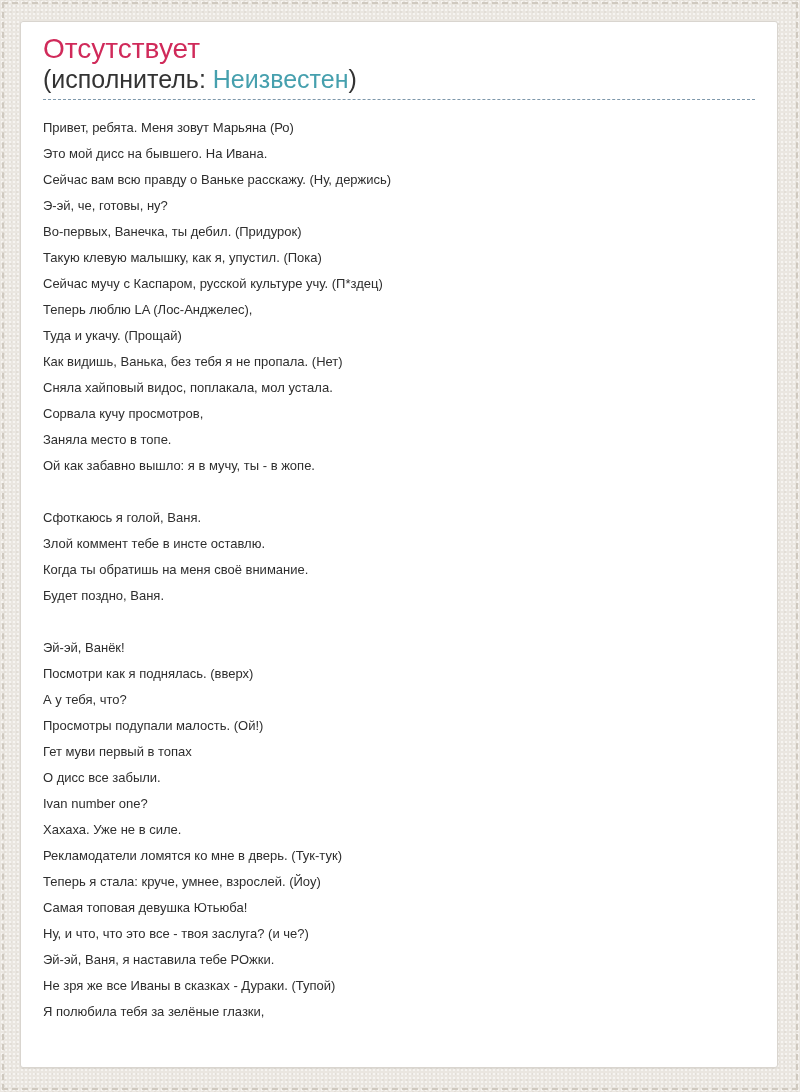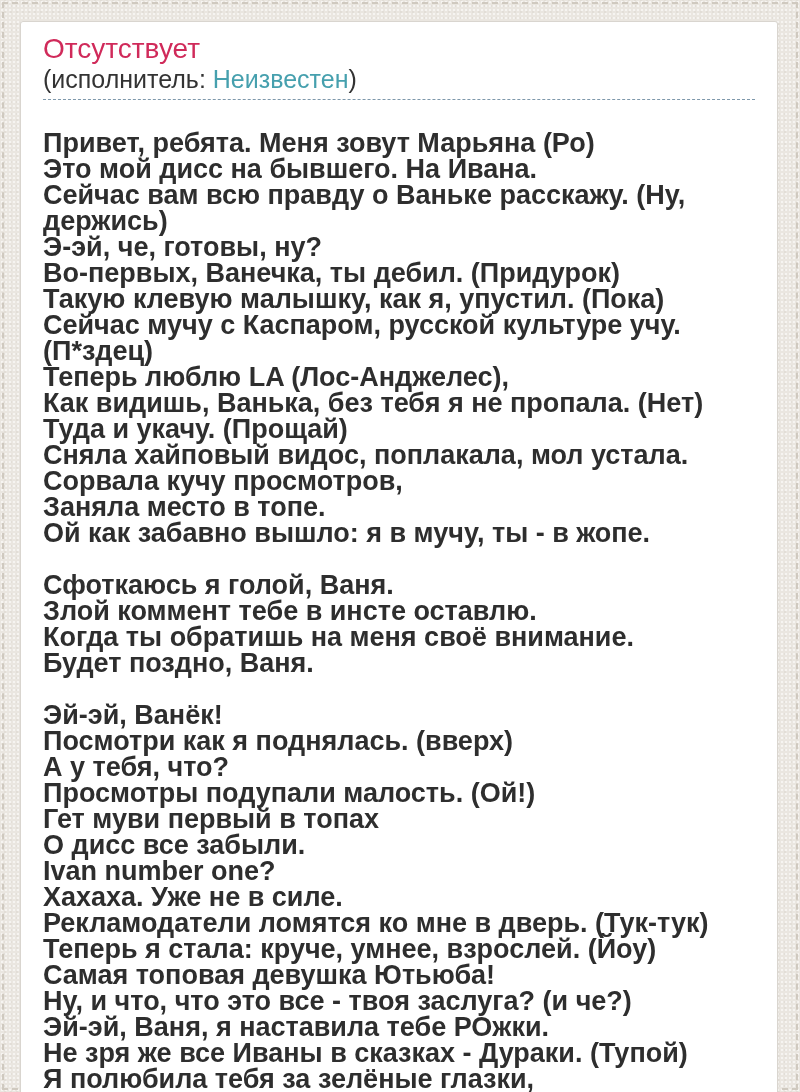--- a/index.html
+++ b/index.html
@@ -51,25 +51,24 @@
   .subtitle{
     font-size:25px;
     line-height:23px;
     color:#333333;
   }
   .artist-link{
     color:var(--artist-link,#46a0ae);
     text-decoration:none;
   }
   .lyrics{
-    margin-top:30px;
-    font-size:27px;
+    margin-top:15px;
+    font-size:13px;
     line-height:26px;
     color:var(--text,#2e2e2e);
-    font-weight:bold;
   }
   .stanza{margin-bottom:26px;}
   .stanza:last-child{margin-bottom:0;}
 </style>
 </head>
 <body>
 
 <div class="page-frame"></div>
 
 <div class="card">
@@ -80,22 +79,22 @@
   <div class="lyrics" id="lyrics">
       <div class="stanza">
         <div class="line">Привет, ребята. Меня зовут Марьяна (Ро)</div>
         <div class="line">Это мой дисс на бывшего. На Ивана.</div>
         <div class="line">Сейчас вам всю правду о Ваньке расскажу. (Ну, держись)</div>
         <div class="line">Э-эй, че, готовы, ну?</div>
         <div class="line">Во-первых, Ванечка, ты дебил. (Придурок)</div>
         <div class="line">Такую клевую малышку, как я, упустил. (Пока)</div>
         <div class="line">Сейчас мучу с Каспаром, русской культуре учу. (П*здец)</div>
         <div class="line">Теперь люблю LA (Лос-Анджелес),</div>
+        <div class="line">Туда и укачу. (Прощай)</div>
         <div class="line">Как видишь, Ванька, без тебя я не пропала. (Нет)</div>
-        <div class="line">Туда и укачу. (Прощай)</div>
         <div class="line">Сняла хайповый видос, поплакала, мол устала.</div>
         <div class="line">Сорвала кучу просмотров,</div>
         <div class="line">Заняла место в топе.</div>
         <div class="line">Ой как забавно вышло: я в мучу, ты - в жопе.</div>
       </div>
       <div class="stanza">
         <div class="line">Сфоткаюсь я голой, Ваня.</div>
         <div class="line">Злой коммент тебе в инсте оставлю.</div>
         <div class="line">Когда ты обратишь на меня своё внимание.</div>
         <div class="line">Будет поздно, Ваня.</div>

